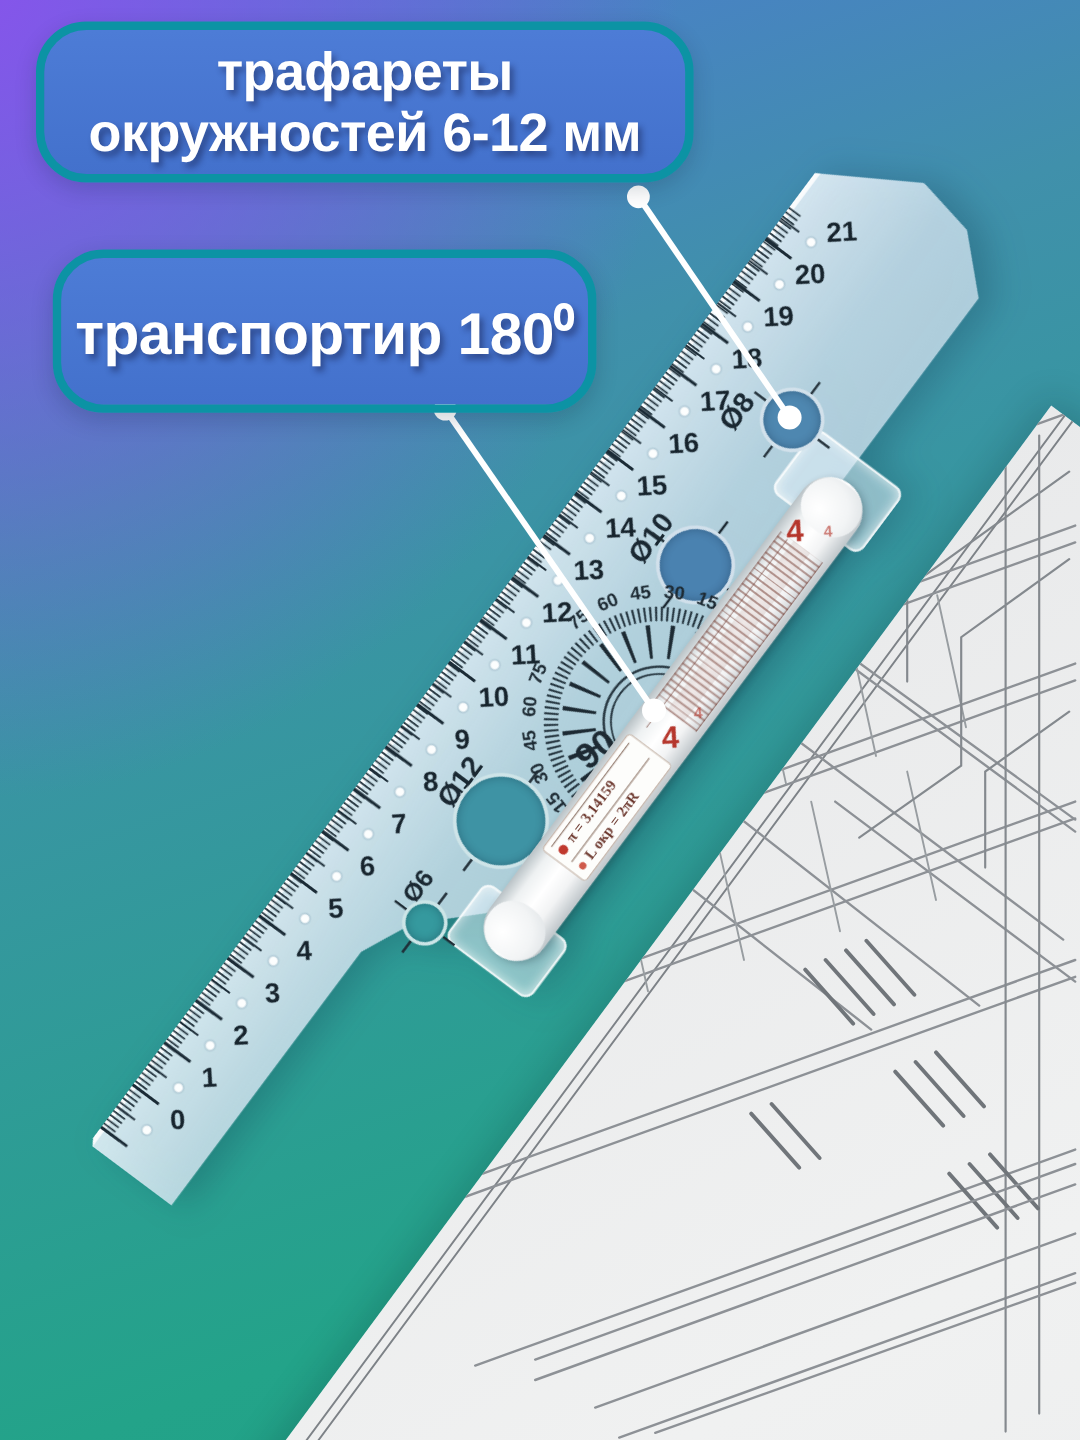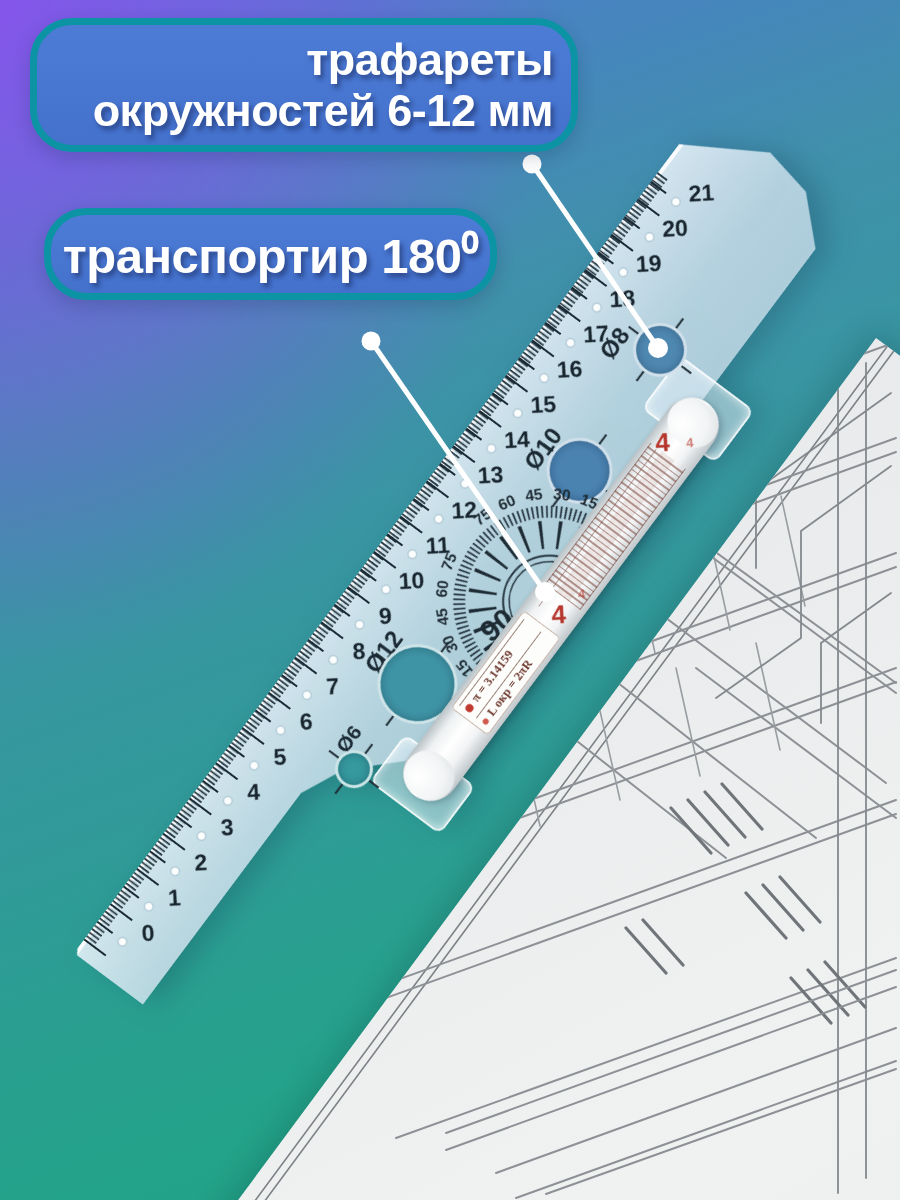--- a/index.html
+++ b/index.html
@@ -14,29 +14,29 @@
   .paper{
     position:absolute; left:876px; top:338px; width:1150px; height:1150px;
     transform:rotate(36.5deg); transform-origin:0 0; overflow:hidden;
     background:linear-gradient(115deg,#e9eaeb 0%,#f0f1f1 40%,#e7e8e9 100%);
     box-shadow:-6px -6px 30px rgba(0,20,30,.18);
   }
   .paper svg{position:absolute; left:-700px; top:-100px;}
   
   .callout{
     position:absolute; box-sizing:border-box;
-    display:flex; align-items:center; justify-content:center; text-align:right;
+    display:flex; align-items:center; justify-content:center; text-align:center;
     background:linear-gradient(180deg,#4d7cd6 0%,#4371cc 100%);
     border:7px solid #0c93a4; border-radius:42px;
     color:#fff; font-weight:700; letter-spacing:-.5px;
     text-shadow:3px 4px 5px rgba(15,20,60,.45);
     box-shadow:0 6px 18px rgba(10,30,50,.18);
   }
   .callout1{left:30px; top:18px; width:548px; height:134px; font-size:45px; line-height:1.14; padding:0 18px;}
-  .callout2{left:44px; top:208px; width:453px; height:92px; font-size:49px;}
+  .callout2{left:44px; top:208px; width:453px; height:136px; font-size:49px;}
   
   .leaders{position:absolute; left:0; top:0; pointer-events:none;}
   
   .ruler{
     position:absolute; left:74px; top:953px; width:1100px; height:230px;
     transform:rotate(-53.2deg); transform-origin:0 0;
     filter:drop-shadow(8px 12px 14px rgba(8,40,60,.28));
   }
   .body{
     position:absolute; left:0; top:0; width:1100px; height:230px;

